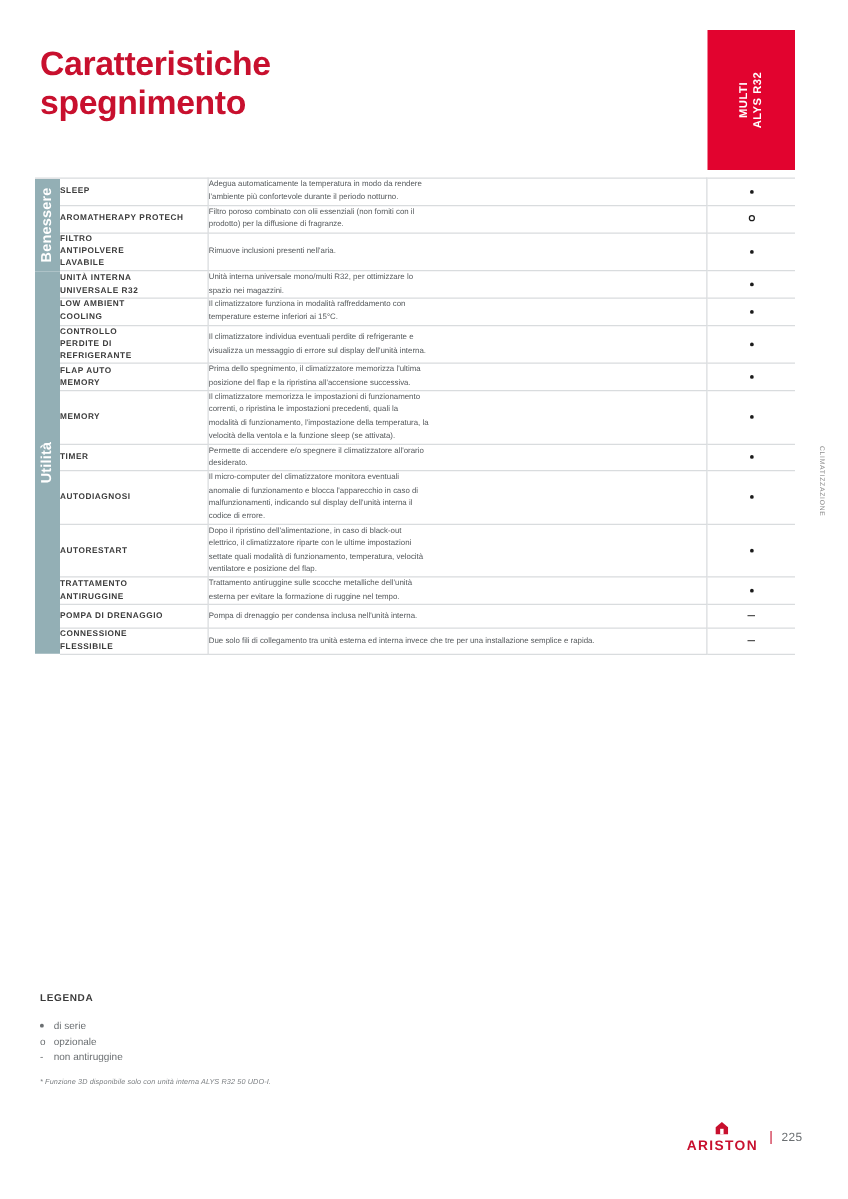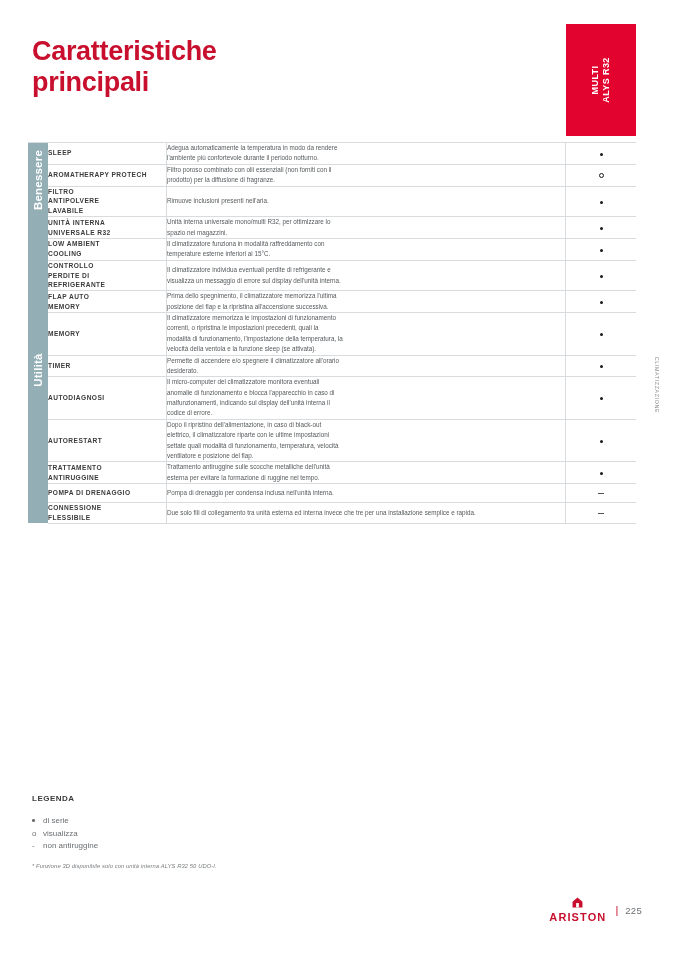--- a/index.html
+++ b/index.html
@@ -260,21 +260,21 @@
     color: #6b6f72;
     letter-spacing: 0.3px;
   }
 </style>
 </head>
 <body>
 
 <div class="page">
 
   <div class="page-title">Caratteristiche
-principali</div>
+spegnimento</div>
 
   <div class="product-header">
     <div class="product-header-label">MULTI
 ALYS R32</div>
   </div>
 
   <div class="side-category">
     <span>CLIMATIZZAZIONE</span>
   </div>
 
@@ -391,21 +391,21 @@
 
   <div class="legend">
     <div class="legend-title">LEGENDA</div>
     <div>
         <div class="legend-row">
           <span class="legend-sym"><span class="dot"></span></span>
           <span>di serie</span>
         </div>
         <div class="legend-row">
           <span class="legend-sym">o</span>
-          <span>visualizza</span>
+          <span>opzionale</span>
         </div>
         <div class="legend-row">
           <span class="legend-sym">-</span>
           <span>non antiruggine</span>
         </div>
       </div>
   </div>
 
   <div class="footnote">* Funzione 3D disponibile solo con unità interna ALYS R32 50 UDO-I.</div>
 

